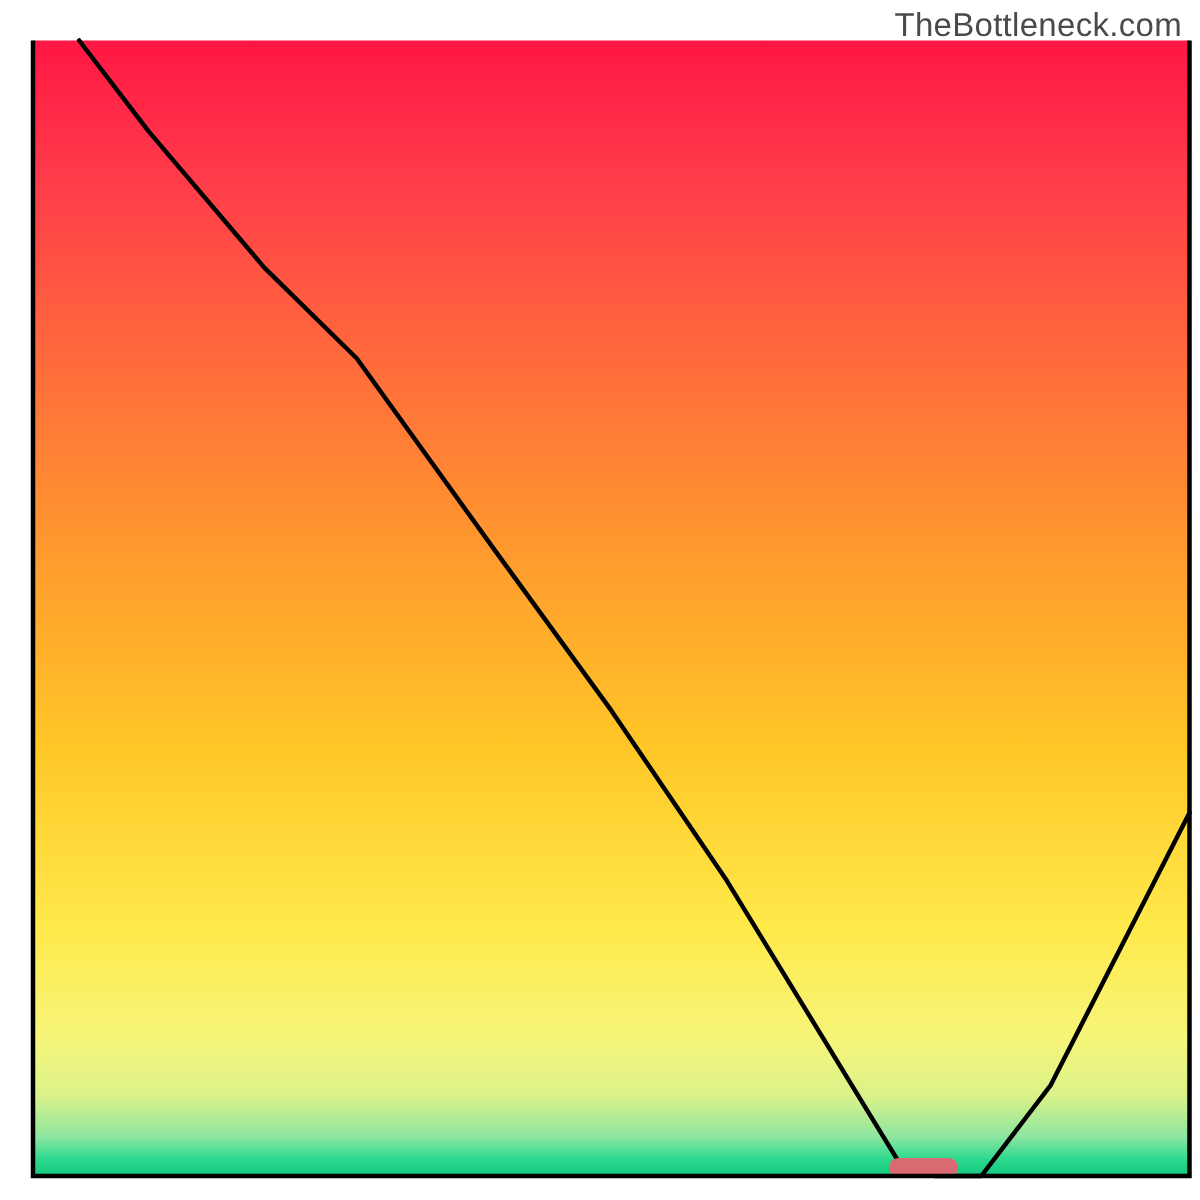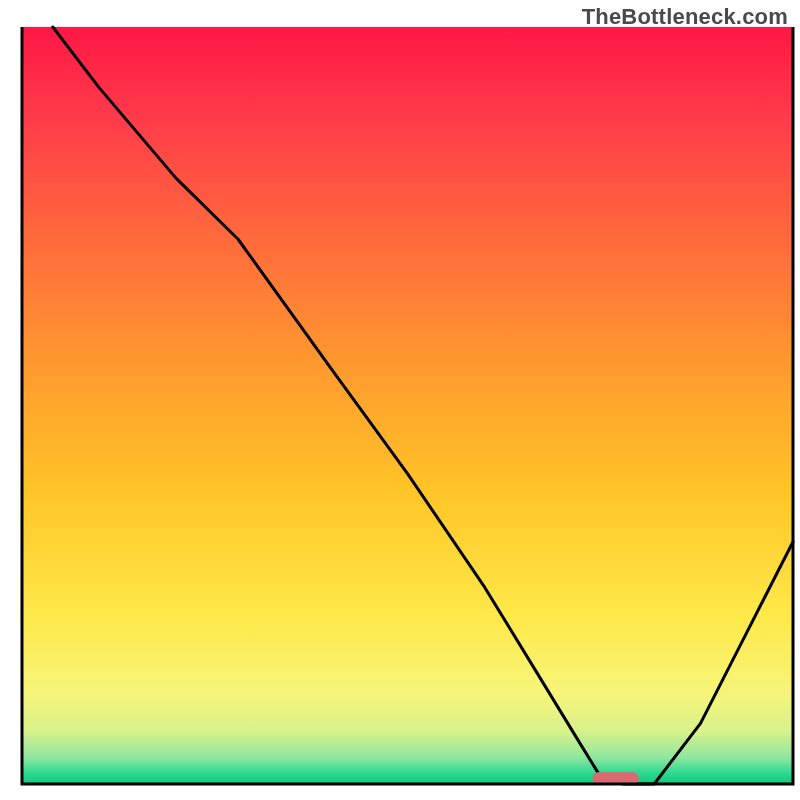--- a/index.html
+++ b/index.html
@@ -13,21 +13,21 @@
   .chart-container {
     position: relative;
     width: 800px;
     height: 800px;
   }
   .watermark {
     position: absolute;
     top: 4px;
     right: 12px;
     font-size: 22px;
-    font-weight: 700;
+    font-weight: 400;
     color: #4a4a4a;
     letter-spacing: 0.2px;
     z-index: 10;
   }
   svg {
     display: block;
   }
 </style>
 </head>
 <body>

